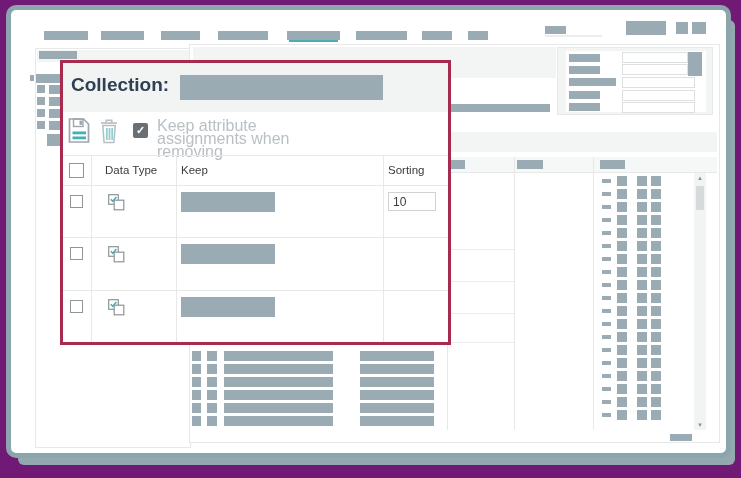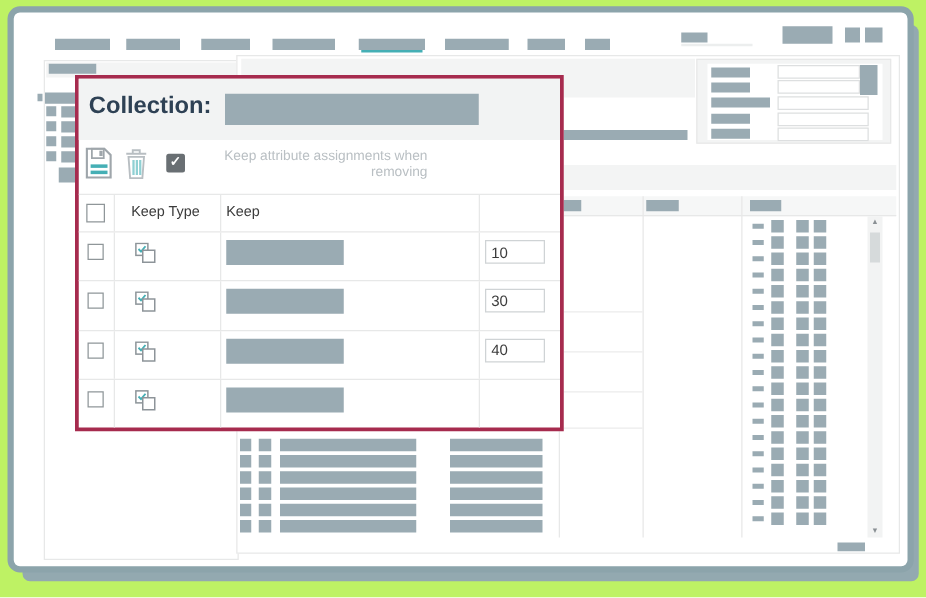--- a/index.html
+++ b/index.html
@@ -2,21 +2,21 @@
 <html><head>
 <meta charset="utf-8">
 <style>
   :root{
     --frame:#8CA4AB; --ph:#9AABB3; --teal:#45AFB5; --maroon:#A62B4E;
     --title:#2E4154; --panel:#F3F4F4; --line:#E7E8E8; --muted:#B9BFC3;
     --txt:#3B3B3B; --icon:#9FA6AB;
   }
   *{margin:0;padding:0;box-sizing:border-box;}
   body{font-family:"Liberation Sans",sans-serif;background:#fff;}
-  .stage{position:relative;width:741px;height:478px;overflow:hidden;background:#bef264;}
+  .stage{position:relative;width:741px;height:478px;overflow:hidden;background:#701a75;}
   .abs{position:absolute;}
   .bar{position:absolute;background:var(--ph);}
   .frame{position:absolute;left:6px;top:5px;width:725px;height:453px;
     border:5px solid var(--frame);border-radius:10px;background:#fff;
     box-shadow:8px 11px 0 -4px #93A9B0;}
   
   .menu-item{position:absolute;top:21px;height:9px;background:var(--ph);}
   .menu-item.sel{box-shadow:0 4px 0 -2px var(--teal);}
   
   .panel{position:absolute;background:#fff;border:1px solid var(--line);}
@@ -51,21 +51,21 @@
   .scroll-thumb{position:absolute;left:2px;top:13px;width:8px;height:24px;background:#D6DADB;}
   
   .dialog{position:absolute;left:60px;top:60px;width:391px;height:285px;
     border:3px solid var(--maroon);background:#fff;z-index:10;}
   .dlg-head{position:absolute;left:0;top:0;width:385px;height:49px;background:#F2F3F3;}
   .dlg-title{position:absolute;left:8px;top:11px;font-size:19px;font-weight:bold;color:var(--title);}
   .dlg-titlebar{position:absolute;left:117px;top:12px;width:203px;height:25px;background:var(--ph);}
   .tool{position:absolute;cursor:pointer;}
   .cb-filled{position:absolute;left:70px;top:60px;width:15px;height:15px;background:#696F73;
     border-radius:2px;color:#fff;font-size:11px;font-weight:bold;text-align:center;line-height:15px;}
-  .cb-label{position:absolute;left:94px;top:56px;width:185px;font-size:11px;line-height:13px;color:var(--muted);text-align:right;}
+  .cb-label{position:absolute;left:94px;top:56px;width:185px;font-size:16px;line-height:13px;color:var(--muted);}
   .dlg-table{position:absolute;left:0;top:92px;width:385px;height:187px;border-top:1px solid var(--line);
     display:flex;flex-direction:column;font-size:11.5px;color:var(--txt);}
   .trow{display:flex;flex:1;border-top:1px solid var(--line);}
   .trow.head{border-top:none;flex:0 0 29px;}
   .tcell{position:relative;border-right:1px solid var(--line);}
   .tcell.c-sel{flex:0 0 29px;}
   .tcell.c-type{flex:0 0 85px;}
   .tcell.c-name{flex:0 0 207px;}
   .tcell.c-sort{flex:1;border-right:none;}
   .hd-txt{position:absolute;top:8px;left:13px;}
@@ -353,24 +353,27 @@
       <span>✓</span>
     </div>
     <div class="cb-label">Keep attribute assignments when removing</div>
 
     <div class="dlg-table">
       <div class="trow head">
         <div class="tcell c-sel">
             <span class="cb-empty"></span>
           </div>
         <div class="tcell c-type">
-            <span class="hd-txt">Keep Type</span>
+            <span class="hd-txt">Data Type</span>
           </div>
         <div class="tcell c-name">
             <span class="hd-txt nm">Keep</span>
+          </div>
+        <div class="tcell c-sort">
+            <span class="hd-txt nm">Sorting</span>
           </div>
       </div>
 
       <div class="trow">
         <div class="tcell c-sel">
             <span class="cb-empty"></span>
           </div>
         <div class="tcell c-type">
             <span class="type-ico">
           <svg width="17" height="17" viewBox="0 0 17 17">
@@ -382,74 +385,51 @@
           </div>
         <div class="tcell c-name">
             <span class="name-bar"></span>
           </div>
         <div class="tcell c-sort">
             <input class="sort-input" value="10" style="">
           </div>
       </div>
 
 
+
       <div class="trow">
         <div class="tcell c-sel">
             <span class="cb-empty"></span>
           </div>
         <div class="tcell c-type">
             <span class="type-ico">
           <svg width="17" height="17" viewBox="0 0 17 17">
                 <rect x="0.7" y="0.7" width="9.6" height="9.6" fill="#fff" stroke="#8D9499" stroke-width="1.2"></rect>
                 <path d="M2.8 5.2 l2 2.1 L8.4 3" fill="none" stroke="#45AFB5" stroke-width="1.5"></path>
                 <rect x="6.2" y="6.2" width="9.6" height="9.6" fill="#fff" stroke="#8D9499" stroke-width="1.2"></rect>
               </svg>
         </span>
           </div>
         <div class="tcell c-name">
             <span class="name-bar"></span>
           </div>
-        <div class="tcell c-sort">
-            <input class="sort-input" value="30" style="">
-          </div>
       </div>
 
       <div class="trow">
         <div class="tcell c-sel">
             <span class="cb-empty"></span>
           </div>
         <div class="tcell c-type">
             <span class="type-ico">
           <svg width="17" height="17" viewBox="0 0 17 17">
                 <rect x="0.7" y="0.7" width="9.6" height="9.6" fill="#fff" stroke="#8D9499" stroke-width="1.2"></rect>
                 <path d="M2.8 5.2 l2 2.1 L8.4 3" fill="none" stroke="#45AFB5" stroke-width="1.5"></path>
                 <rect x="6.2" y="6.2" width="9.6" height="9.6" fill="#fff" stroke="#8D9499" stroke-width="1.2"></rect>
               </svg>
         </span>
           </div>
         <div class="tcell c-name">
             <span class="name-bar"></span>
           </div>
-        <div class="tcell c-sort">
-            <input class="sort-input" value="40" style="">
-          </div>
-      </div>
-
-      <div class="trow">
-        <div class="tcell c-sel">
-            <span class="cb-empty"></span>
-          </div>
-        <div class="tcell c-type">
-            <span class="type-ico">
-          <svg width="17" height="17" viewBox="0 0 17 17">
-                <rect x="0.7" y="0.7" width="9.6" height="9.6" fill="#fff" stroke="#8D9499" stroke-width="1.2"></rect>
-                <path d="M2.8 5.2 l2 2.1 L8.4 3" fill="none" stroke="#45AFB5" stroke-width="1.5"></path>
-                <rect x="6.2" y="6.2" width="9.6" height="9.6" fill="#fff" stroke="#8D9499" stroke-width="1.2"></rect>
-              </svg>
-        </span>
-          </div>
-        <div class="tcell c-name">
-            <span class="name-bar"></span>
-          </div>
       </div>
     </div>
   </div>
 </div>
 
 </body></html>

